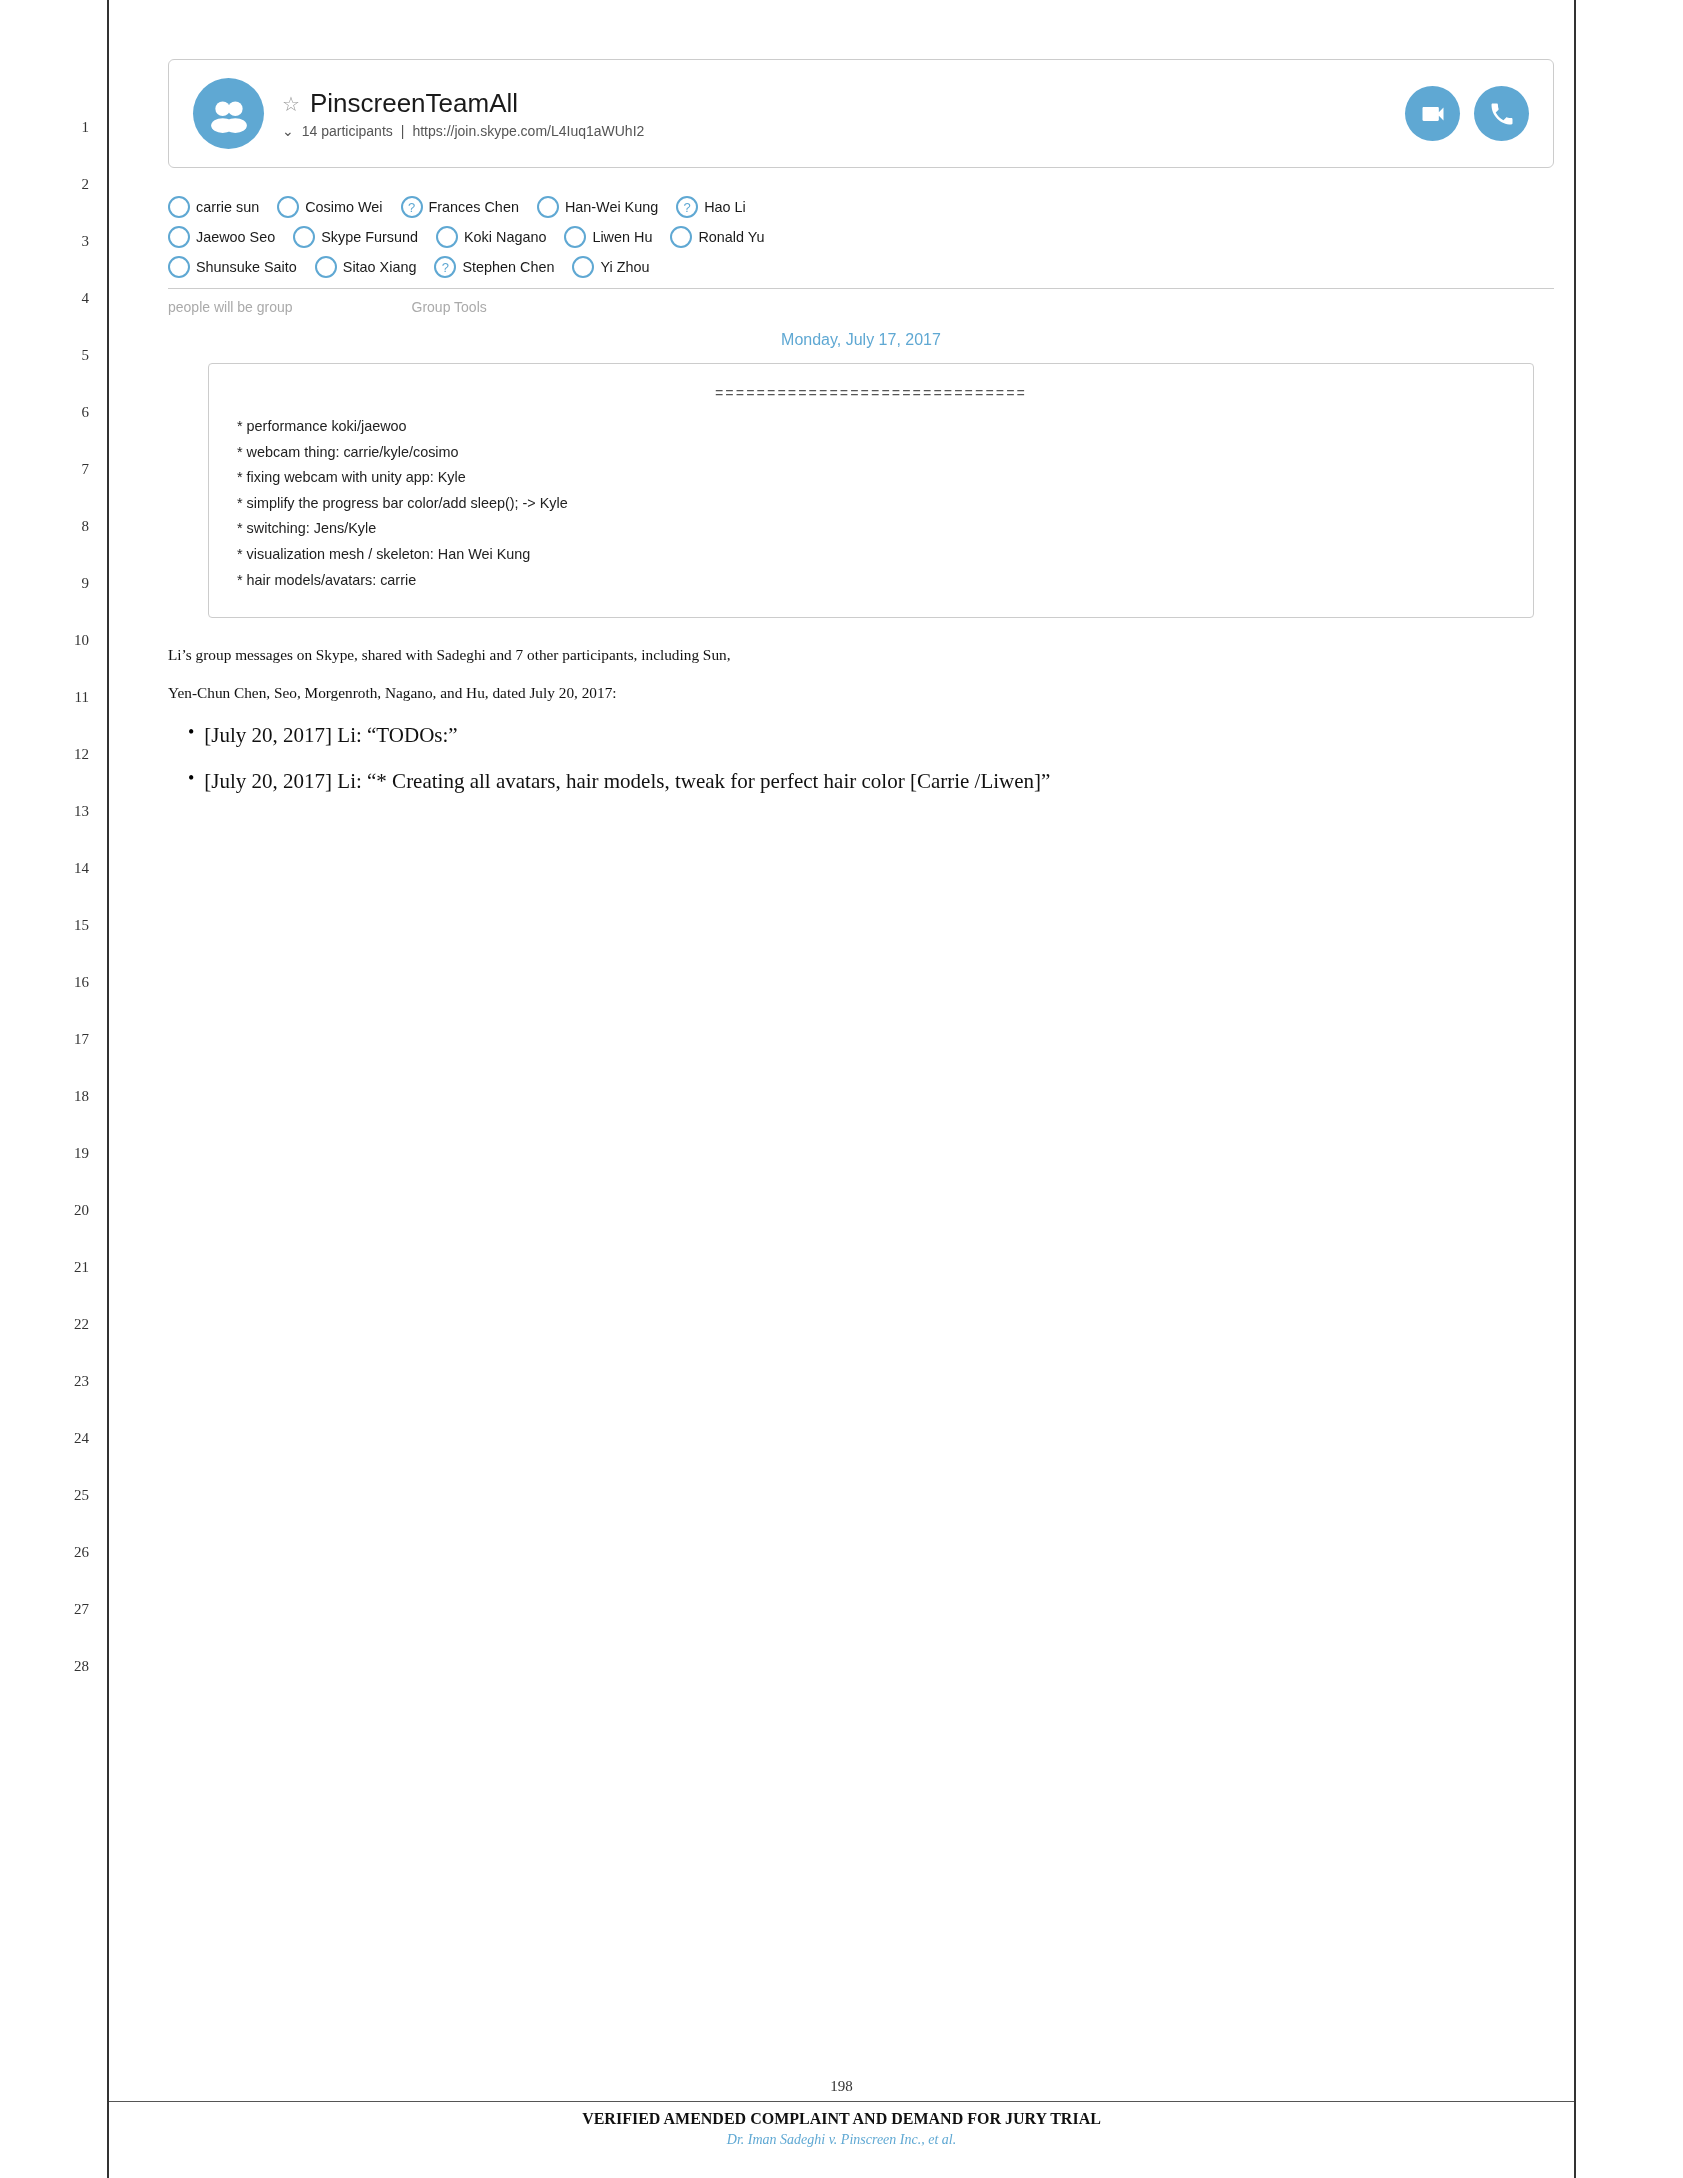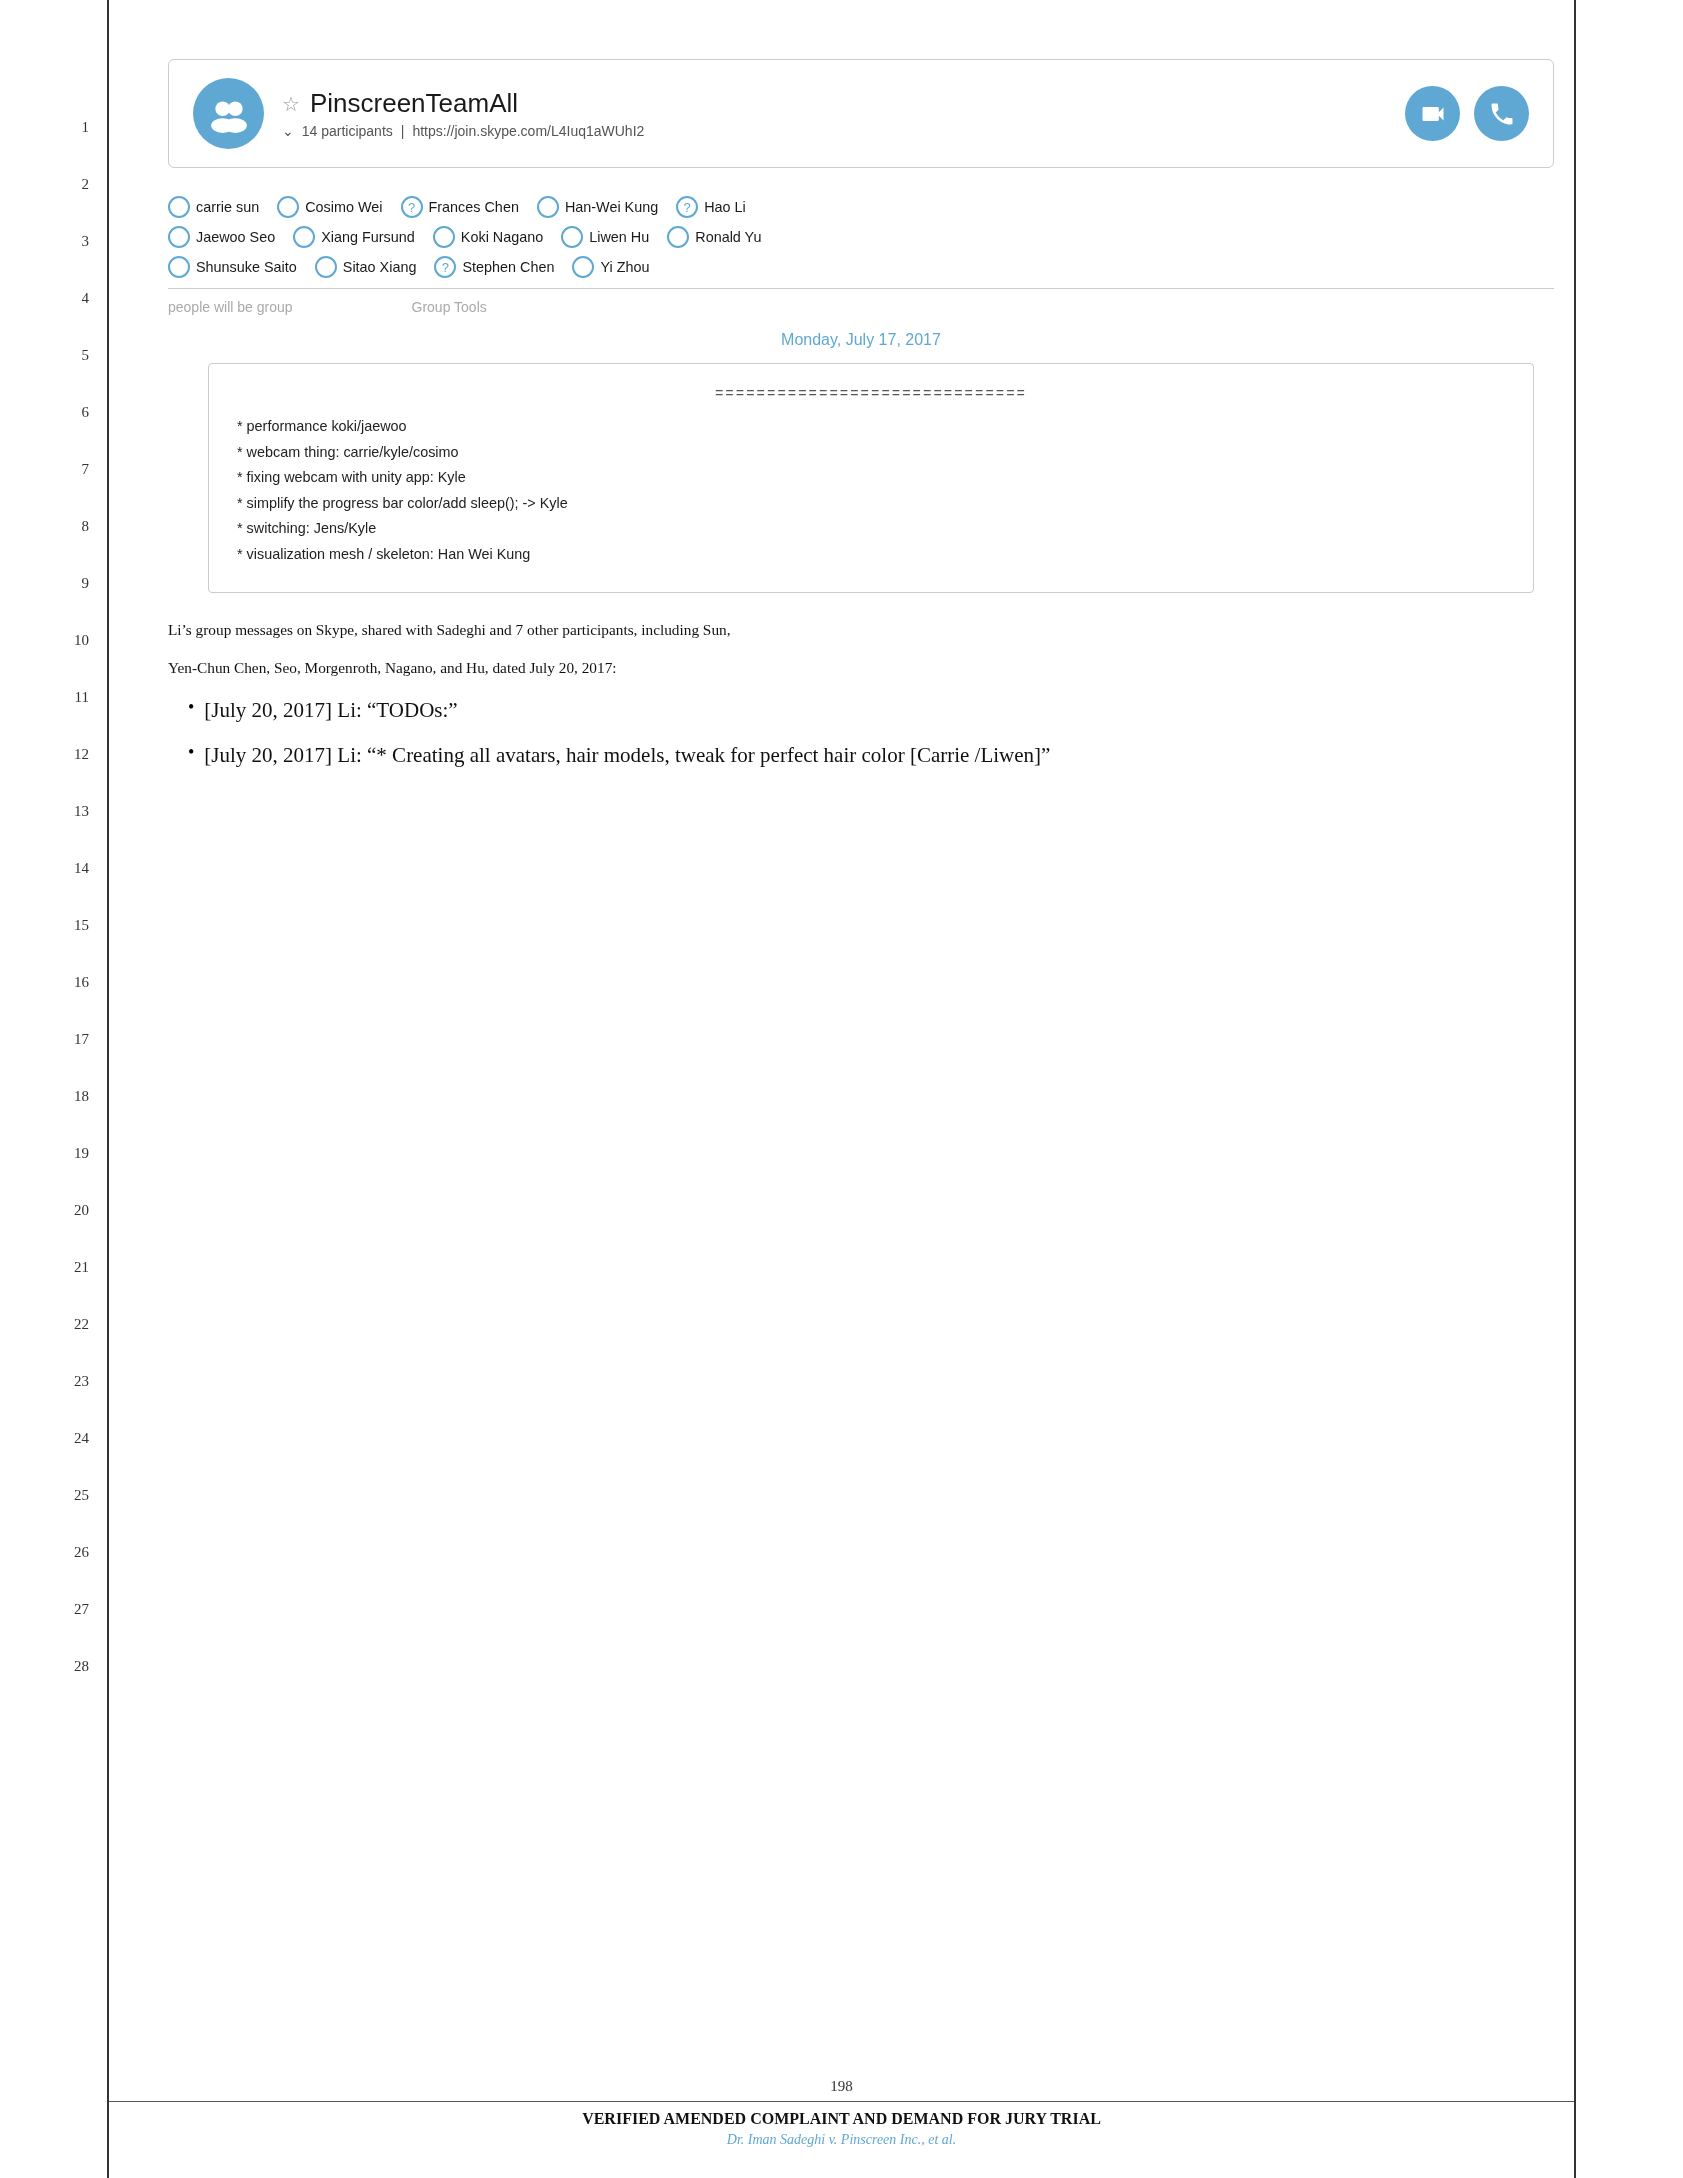--- a/index.html
+++ b/index.html
@@ -423,21 +423,21 @@
         </div>
       </div>
 
       <div class="participants-row">
         <div class="participant-chip">
           <div class="participant-icon-circle"></div>
           <span>Jaewoo Seo</span>
         </div>
         <div class="participant-chip">
           <div class="participant-icon-circle"></div>
-          <span>Xiang Fursund</span>
+          <span>Skype Fursund</span>
         </div>
         <div class="participant-chip">
           <div class="participant-icon-circle"></div>
           <span>Koki Nagano</span>
         </div>
         <div class="participant-chip">
           <div class="participant-icon-circle"></div>
           <span>Liwen Hu</span>
         </div>
         <div class="participant-chip">
@@ -478,20 +478,21 @@
     <div class="message-box">
       <div class="message-divider">==============================</div>
       <div>
 
       <div class="message-line">* performance koki/jaewoo</div>
           <div class="message-line">* webcam thing: carrie/kyle/cosimo</div>
           <div class="message-line">* fixing webcam with unity app: Kyle</div>
           <div class="message-line">* simplify the progress bar color/add sleep(); -&gt; Kyle</div>
           <div class="message-line">* switching: Jens/Kyle</div>
           <div class="message-line">* visualization mesh / skeleton: Han Wei Kung</div>
+          <div class="message-line">* hair models/avatars: carrie</div>
         </div>
     </div>
 
     <p class="body-text">
       <span>Li’s group messages on Skype, shared with Sadeghi and 7 other participants, including Sun,</span>
     </p>
     <p class="body-text">
       <span>Yen-Chun Chen, Seo, Morgenroth, Nagano, and Hu, dated July 20, 2017:</span>
     </p>
 

